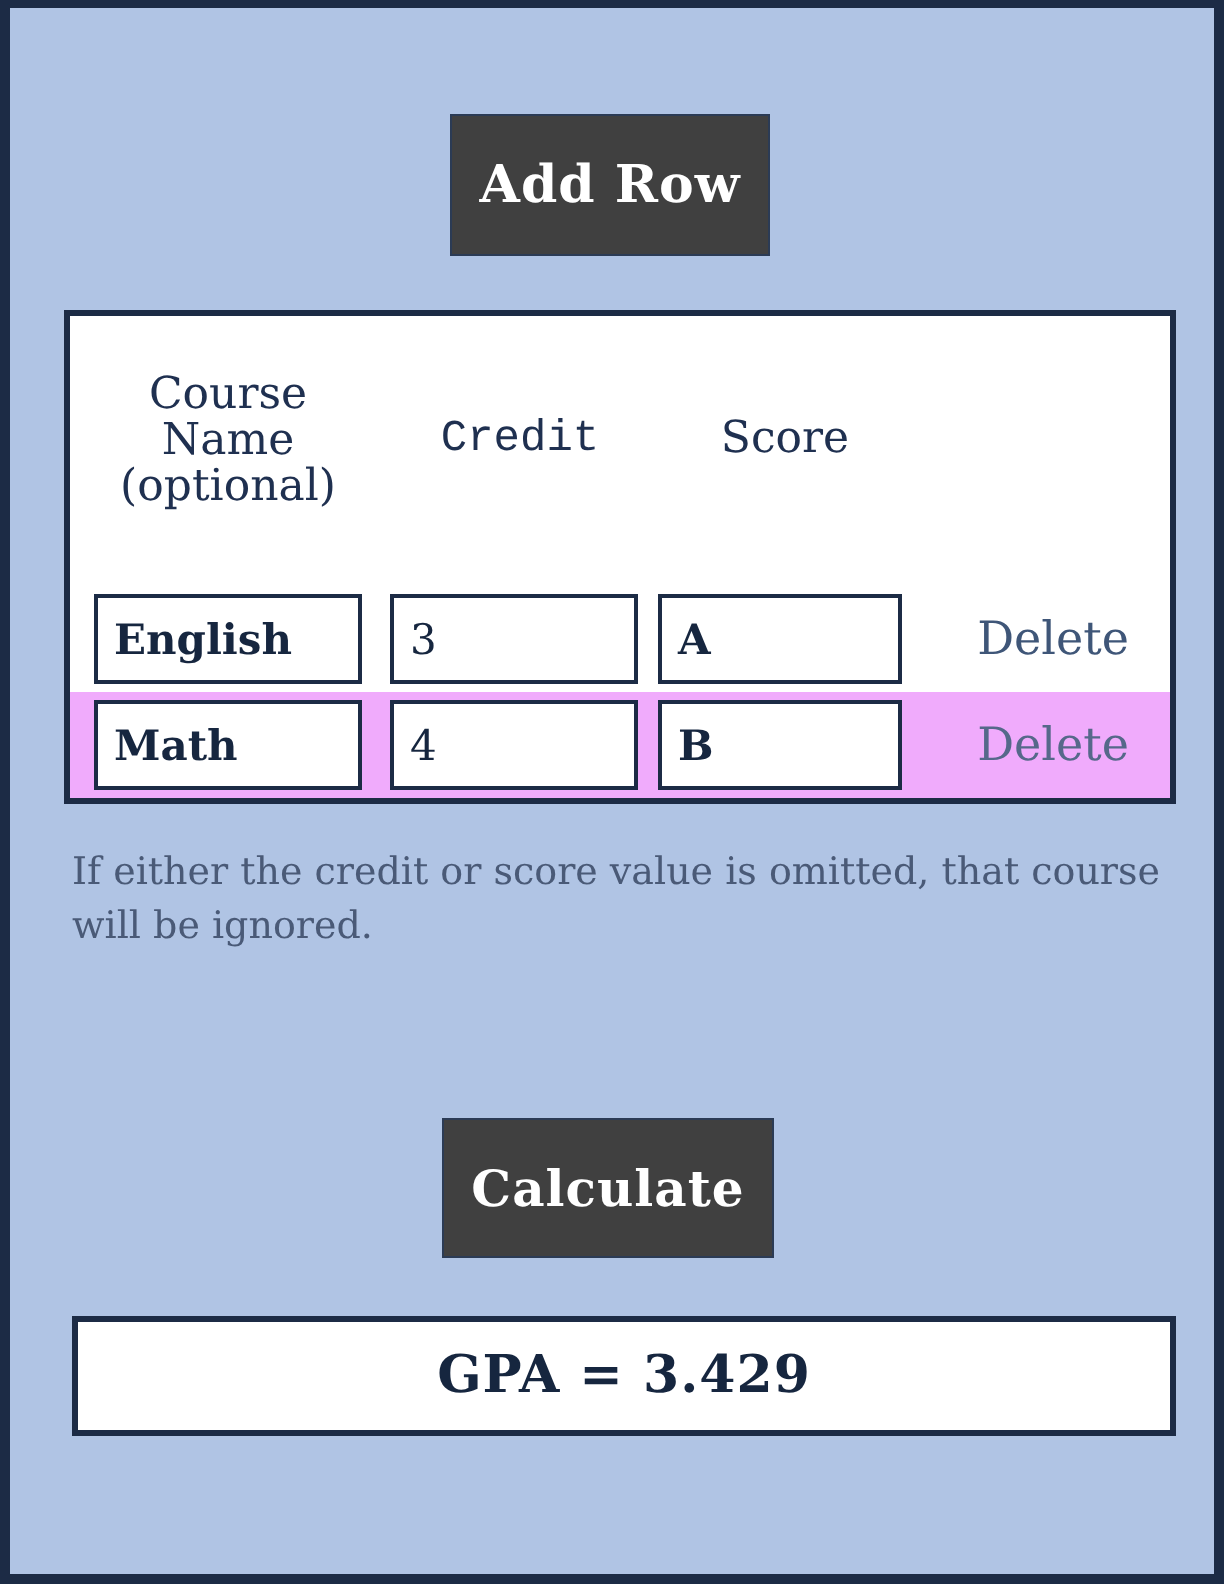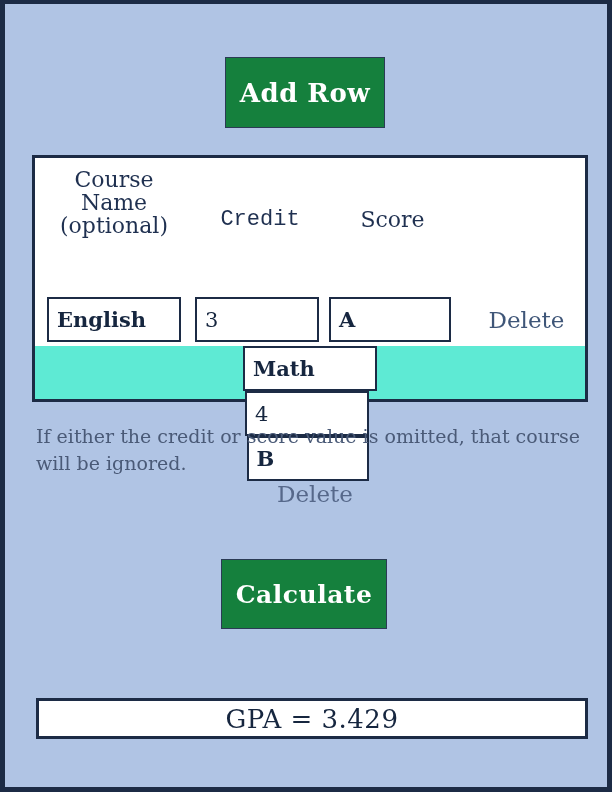--- a/index.html
+++ b/index.html
@@ -23,21 +23,21 @@
     border: 5px solid #1c2b45;
     border-top-width: 4px;
     border-left-width: 5px;
     border-right-width: 5px;
     border-bottom-width: 5px;
   }
 
   
   .primary-btn {
     position: absolute;
-    background: #15803d;
+    background: #404040;
     color: #ffffff;
     border: 1px solid #2b3b55;
     font-family: "DejaVu Serif", "Liberation Serif", serif;
     font-weight: bold;
     text-align: center;
     display: flex;
     align-items: center;
     justify-content: center;
     cursor: pointer;
     letter-spacing: 0.5px;
@@ -76,34 +76,33 @@
   #header-row {
     background: #ffffff;
     height: 135px;
     align-items: flex-start;
   }
   .data-row {
     height: 53px;
     background: #ffffff;
   }
   .data-row.selected {
-    background: #5eead4;
-    flex-direction: column;
+    background: #f0abfc;
   }
   .col-name   { width: 158px; box-sizing: border-box; }
   .col-credit { width: 134px; box-sizing: border-box; }
   .col-score  { width: 131px; box-sizing: border-box; }
   .col-del    { width: 127px; box-sizing: border-box; }
 
   .th {
     font-size: 22px;
     color: #1f3050;
     text-align: center;
     line-height: 1.05;
-    padding-top: 10px;
+    padding-top: 28px;
   }
   .th.name {
     padding-left: 14px;
     padding-right: 14px;
   }
   .th.credit { padding-top: 50px; font-family: Liberation Mono, monospace; }
   .th.score  { padding-top: 50px; }
 
   .cell-input {
     box-sizing: border-box;
@@ -154,32 +153,31 @@
     color: #4a5a77;
     line-height: 1.42;
   }
 
   
   #gpa-result {
     position: absolute;
     left: 31px;
     top: 654px;
     width: 552px;
-    height: 41px;
+    height: 60px;
     box-sizing: border-box;
     border: 3px solid #1c2b45;
     background: #ffffff;
     display: flex;
     align-items: center;
     justify-content: center;
     font-size: 26px;
-    font-weight: normal;
+    font-weight: bold;
     color: #16263f;
     letter-spacing: 0.5px;
-    margin-top: 40px;
   }
 </style>
 </head>
 <body>
 
 <div id="page">
 
   <button id="add-row-btn" class="primary-btn">Add Row</button>
 
   <div id="course-table">

